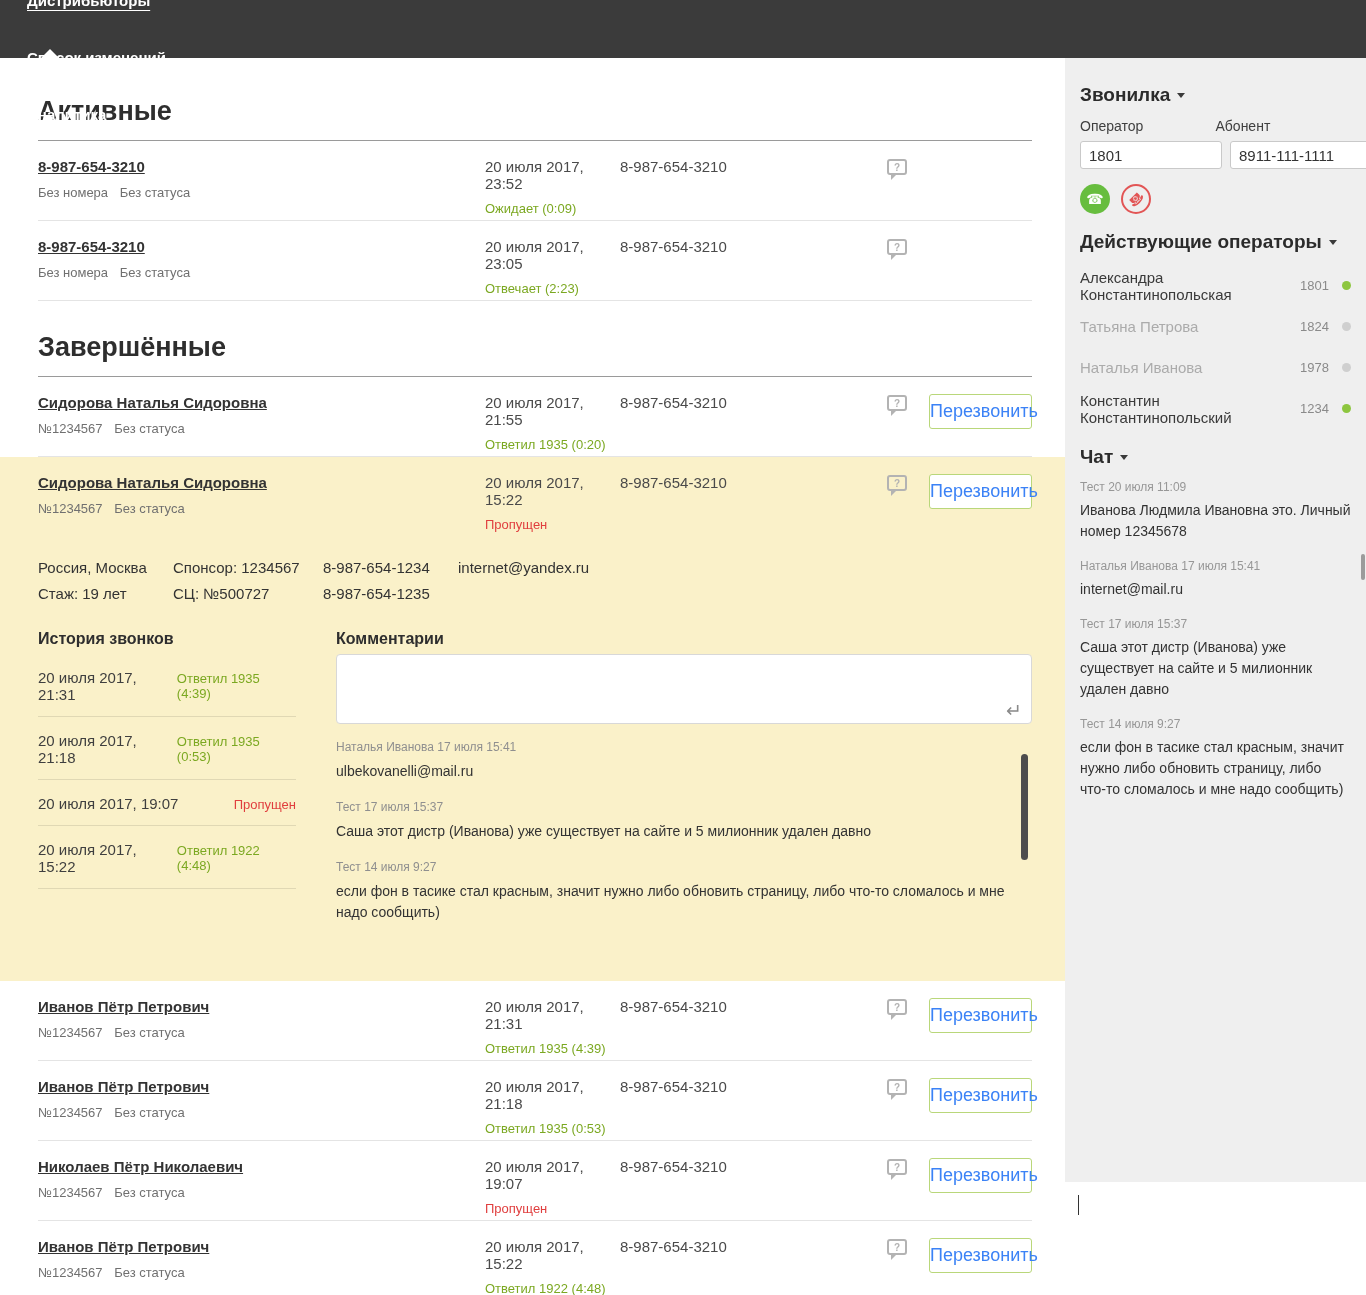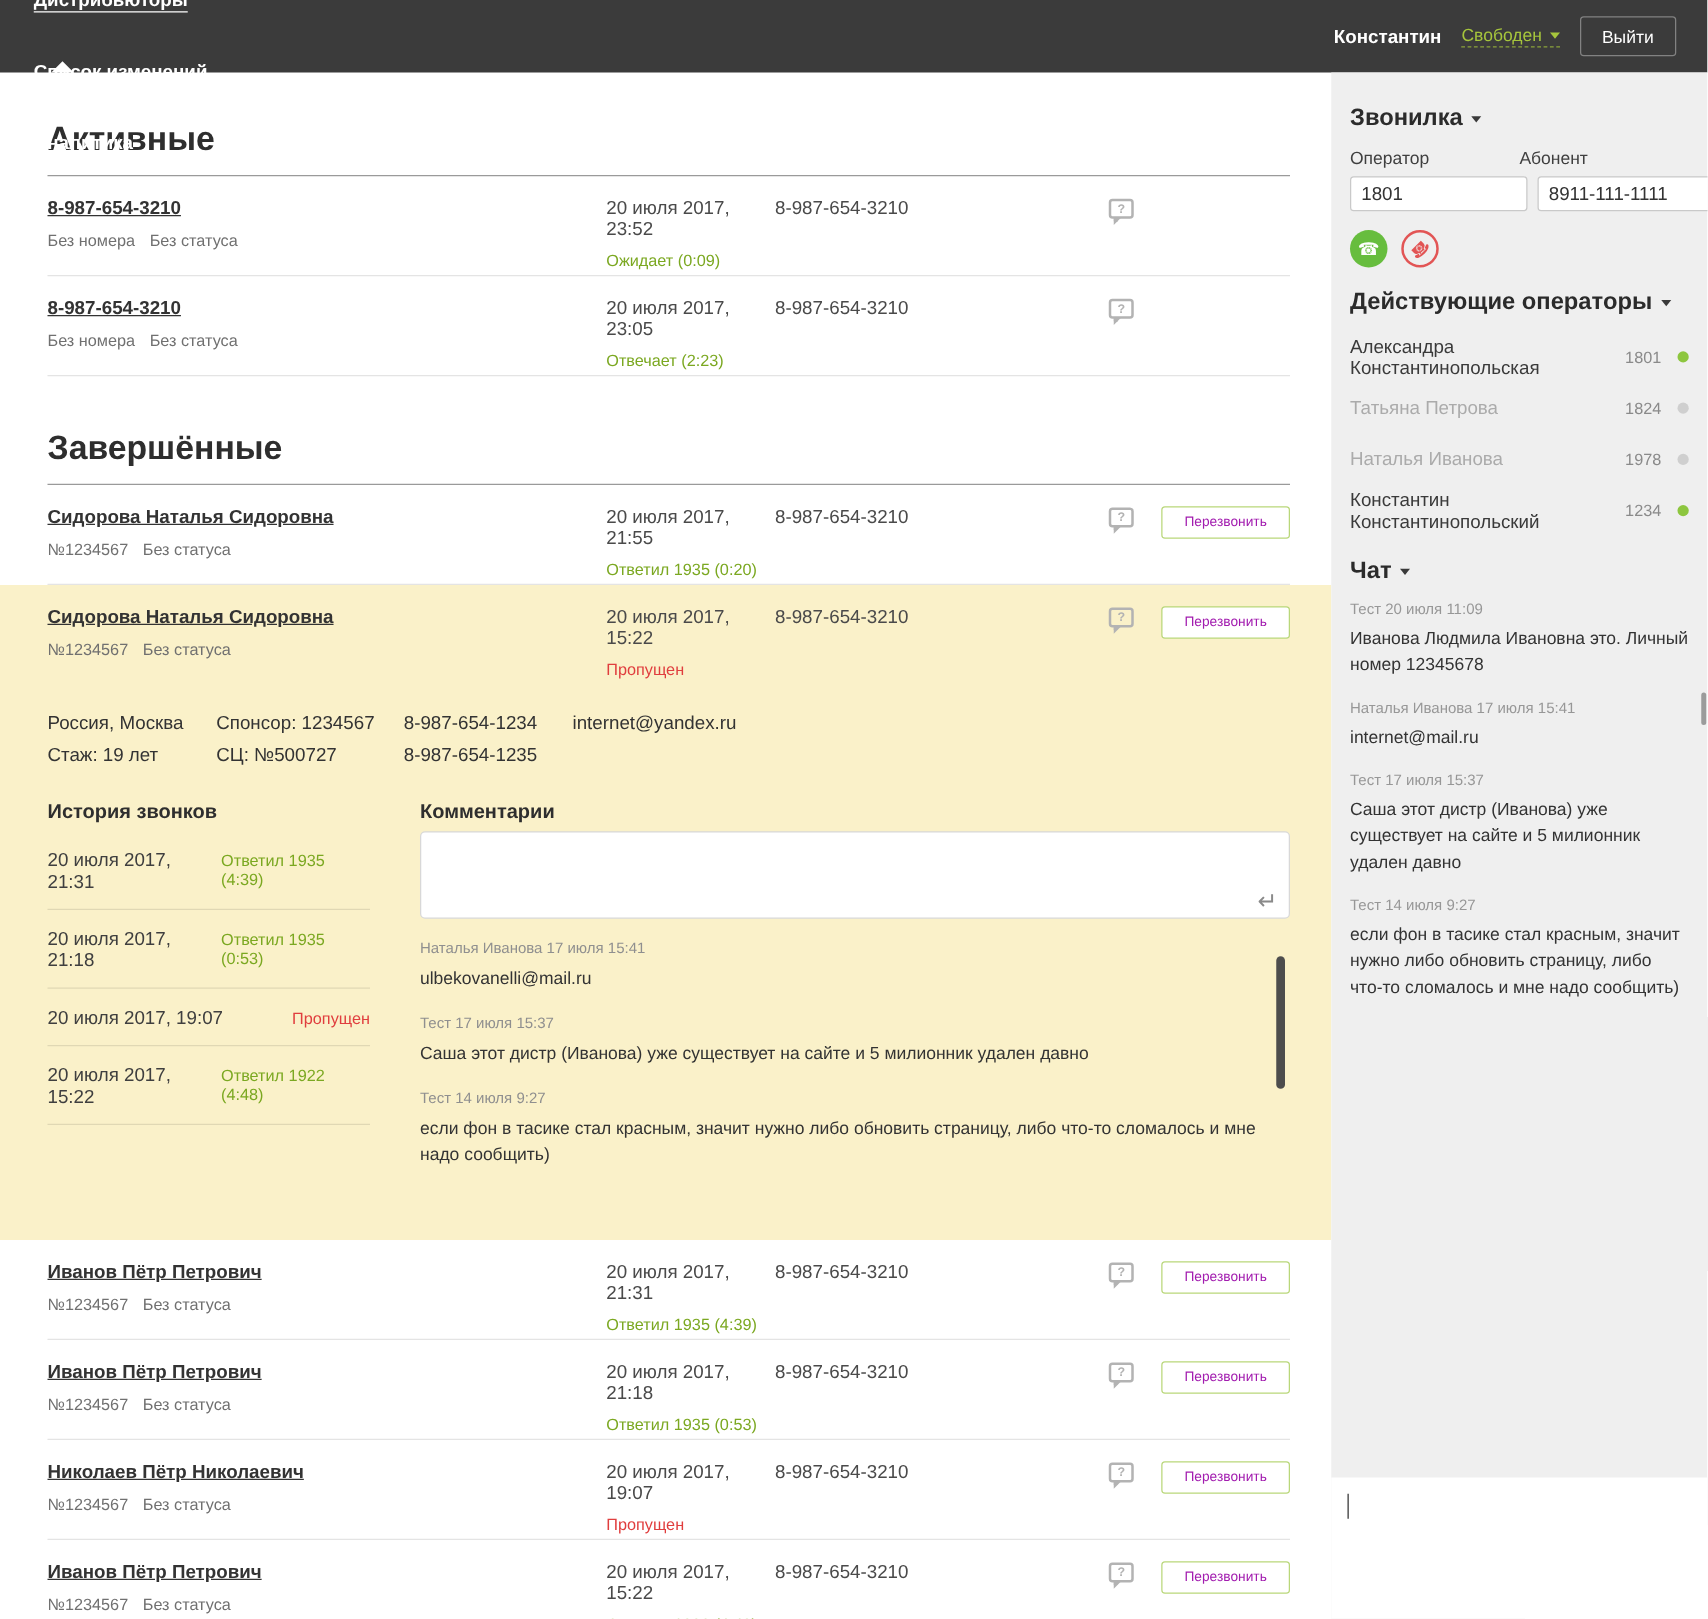--- a/index.html
+++ b/index.html
@@ -48,39 +48,39 @@
   .main { width:1139px; background:#fff; }
   .main-inner { padding:0 33px 0 38px; }
   .sidebar { width:301px; background:#efefef; position:relative; }
 
   
   .section-title {
     font-size:27px; font-weight:700; color:#2e2e2e;
     margin:0; padding:0 0 13px; border-bottom:1px solid #9a9a9a;
   }
   .mt-active { margin-top:38px; }
-  .mt-finished { margin-top:42px; }
+  .mt-finished { margin-top:31px; }
 
   
   .row { display:flex; align-items:flex-start; height:80px; padding-top:17px; border-bottom:1px solid #e4e4e4; }
   .c-name { width:447px; }
   .c-time { width:135px; }
   .c-phone { flex:1; font-size:15px; color:#4a4a4a; }
   .c-icon { width:40px; padding-top:1px; }
   .c-btn { width:105px; text-align:right; }
   .name-link { font-size:15px; font-weight:700; color:#333; text-decoration:underline; cursor:pointer; }
   .sub { margin-top:9px; font-size:13px; color:#707070; }
   .sub span + span { margin-left:8px; }
   .dt { font-size:15px; color:#4a4a4a; }
   .st { margin-top:9px; font-size:13px; }
   .green { color:#7ba821; }
   .red { color:#e03e3e; }
   .recall {
-    width:103px; background:#fff; border:1px solid #b9d77a; color:#a21caf;
-    font-size:11px; font-family:inherit; border-radius:3px; padding:6px 0; cursor:pointer;
+    width:103px; background:#fff; border:1px solid #b9d77a; color:#3b82f6;
+    font-size:18px; font-family:inherit; border-radius:3px; padding:6px 0; cursor:pointer;
   }
 
   
   .cmt { display:inline-block; position:relative; width:20px; height:16px;
          border:2px solid #b3b3b3; border-radius:3px; cursor:pointer; }
   .cmt i { font-style:normal; position:absolute; left:0; right:0; top:0; text-align:center;
            font-size:10px; line-height:13px; font-weight:700; color:#b3b3b3; }
   .cmt::after { content:""; position:absolute; left:2px; bottom:-7px;
                 border:3.5px solid transparent; border-top-color:#b3b3b3; border-left-color:#b3b3b3; }
 
@@ -145,28 +145,20 @@
 <body>
 
 <div class="nav">
   <div class="nav-items">
     <a class="nav-link active">Звонки</a>
     <a class="nav-link">Дистрибьюторы</a>
     <a class="nav-link">Список изменений</a>
     <a class="nav-link">Аналитика</a>
   </div>
   <span class="nav-caret"></span>
-  <div class="nav-right">
-    <span class="nav-user">Константин</span>
-    <span class="nav-status">
-      <span>Свободен</span>
-      <span class="chev green"></span>
-    </span>
-    <button class="logout">Выйти</button>
-  </div>
 </div>
 
 <div class="layout">
 
   <div class="main">
     <div class="main-inner">
 
       <h1 class="section-title mt-active">Активные</h1>
 
       <div class="row">

